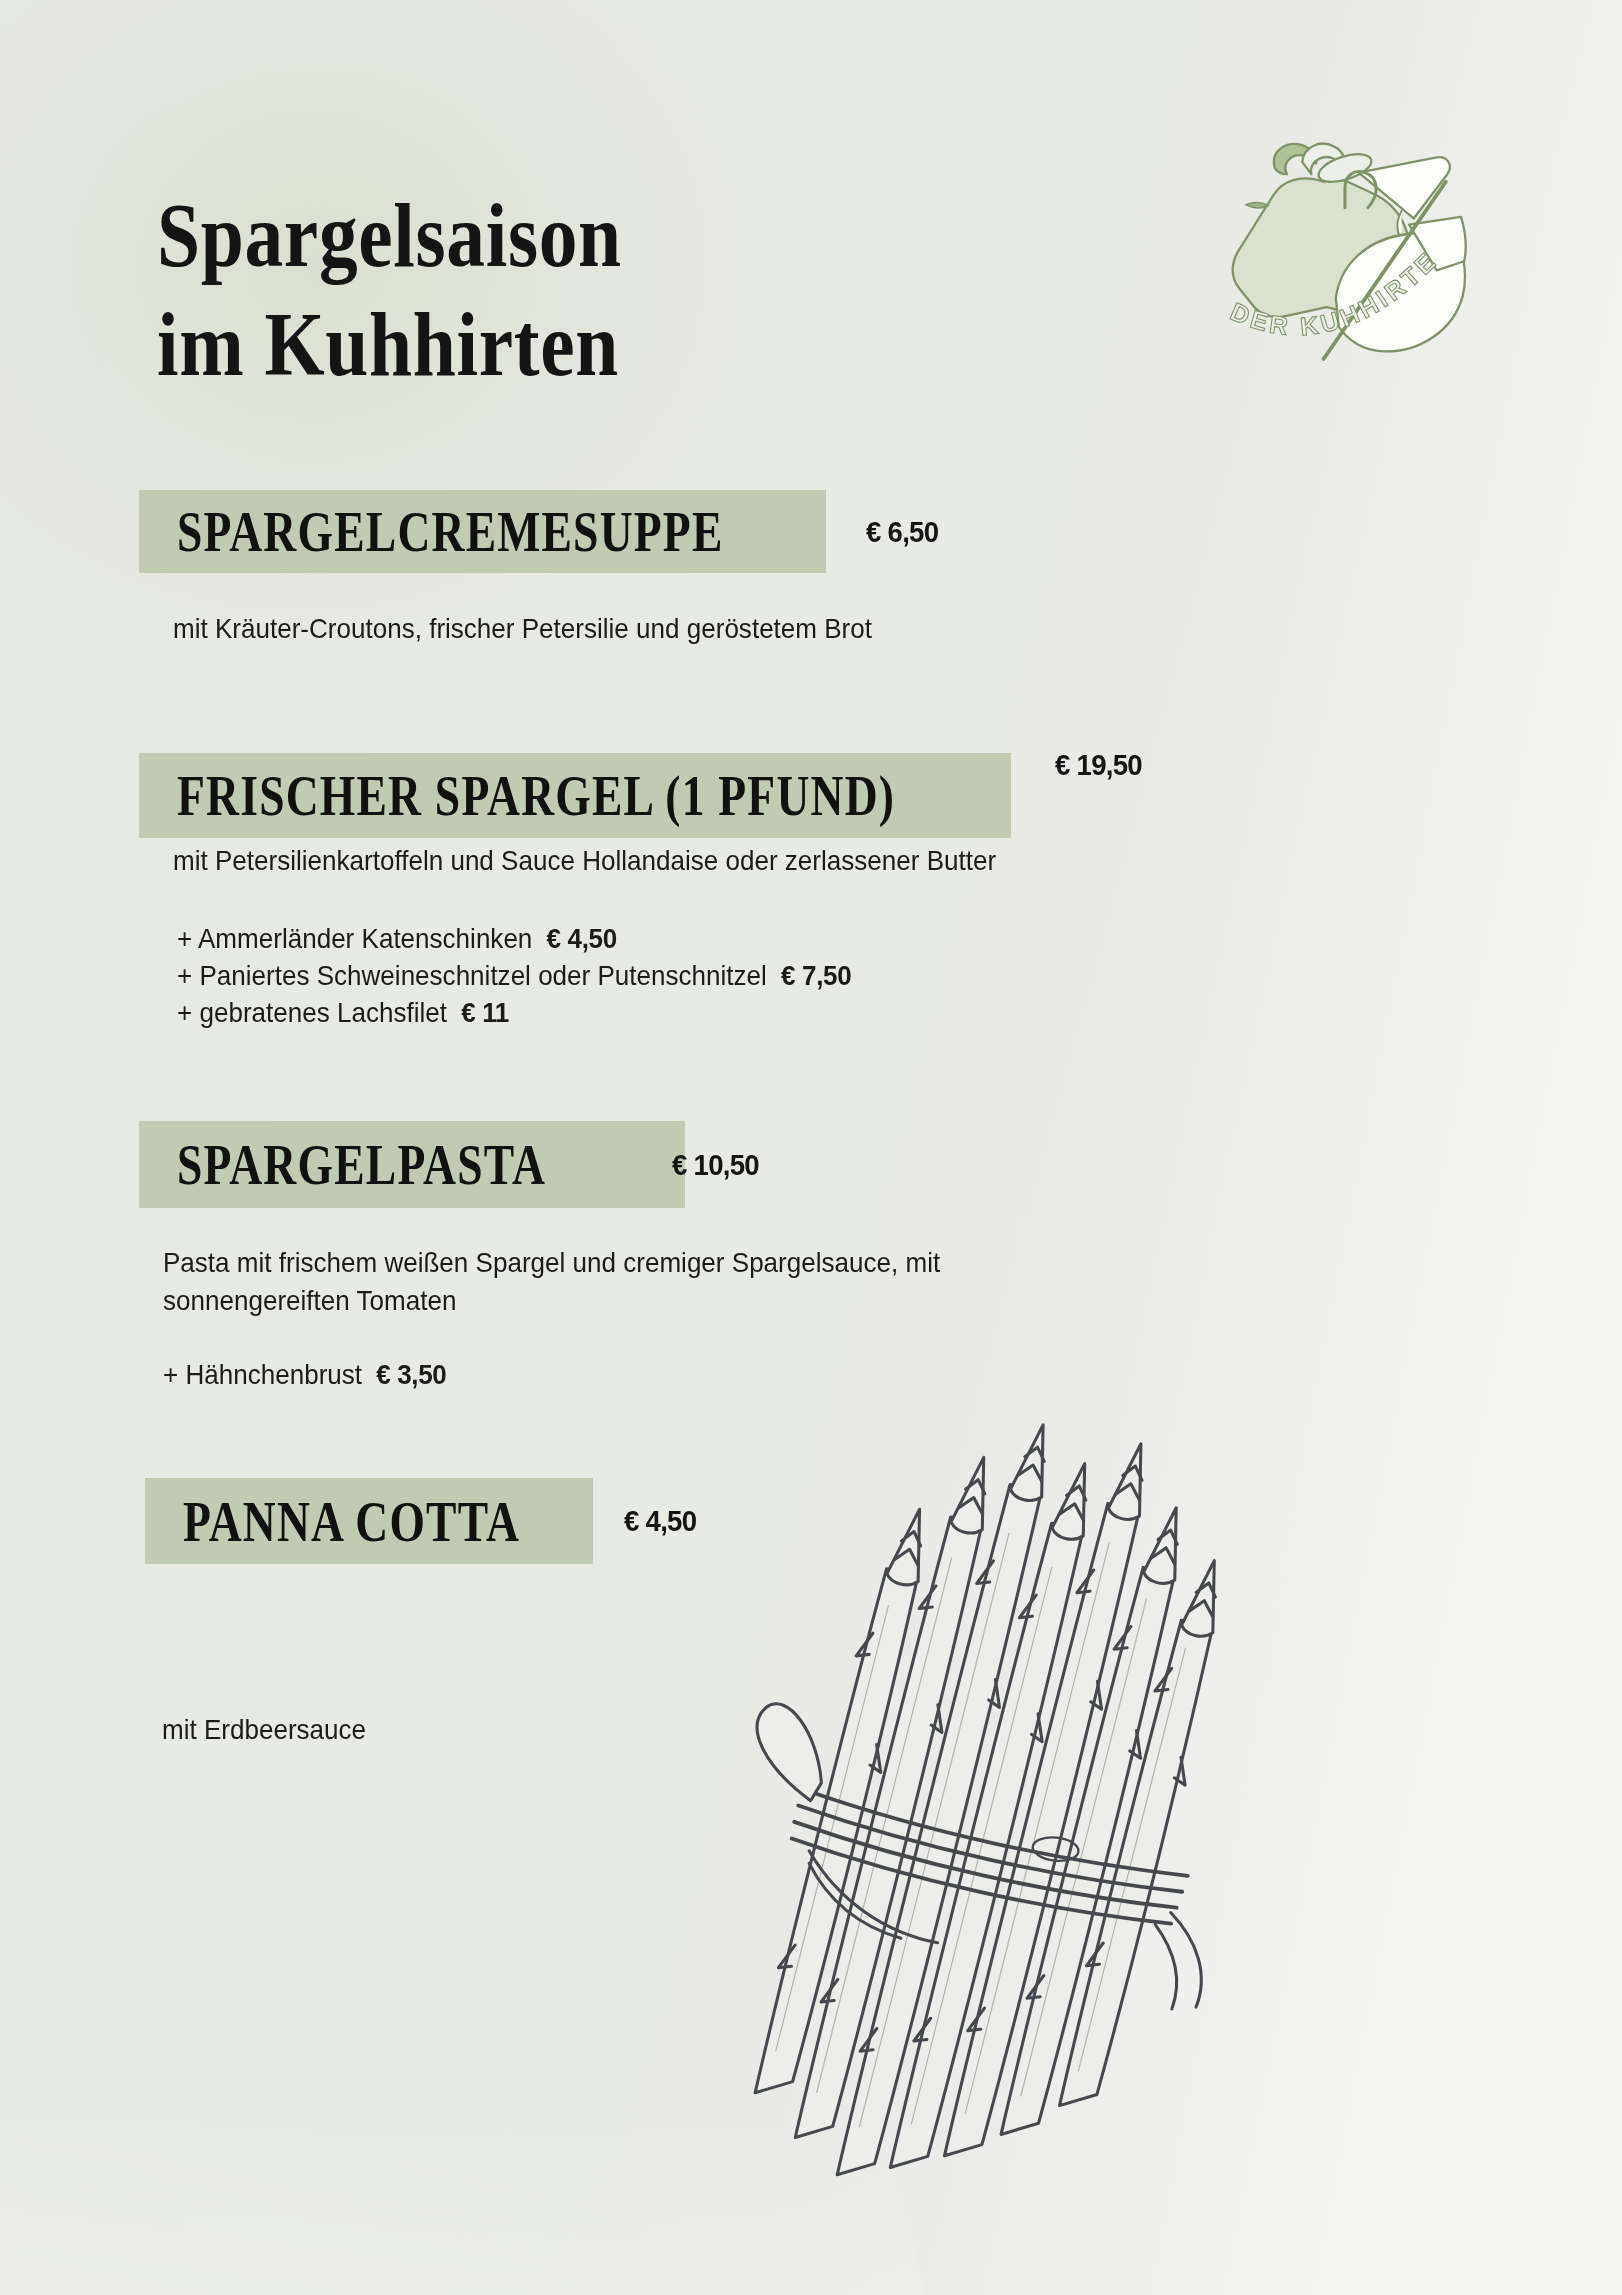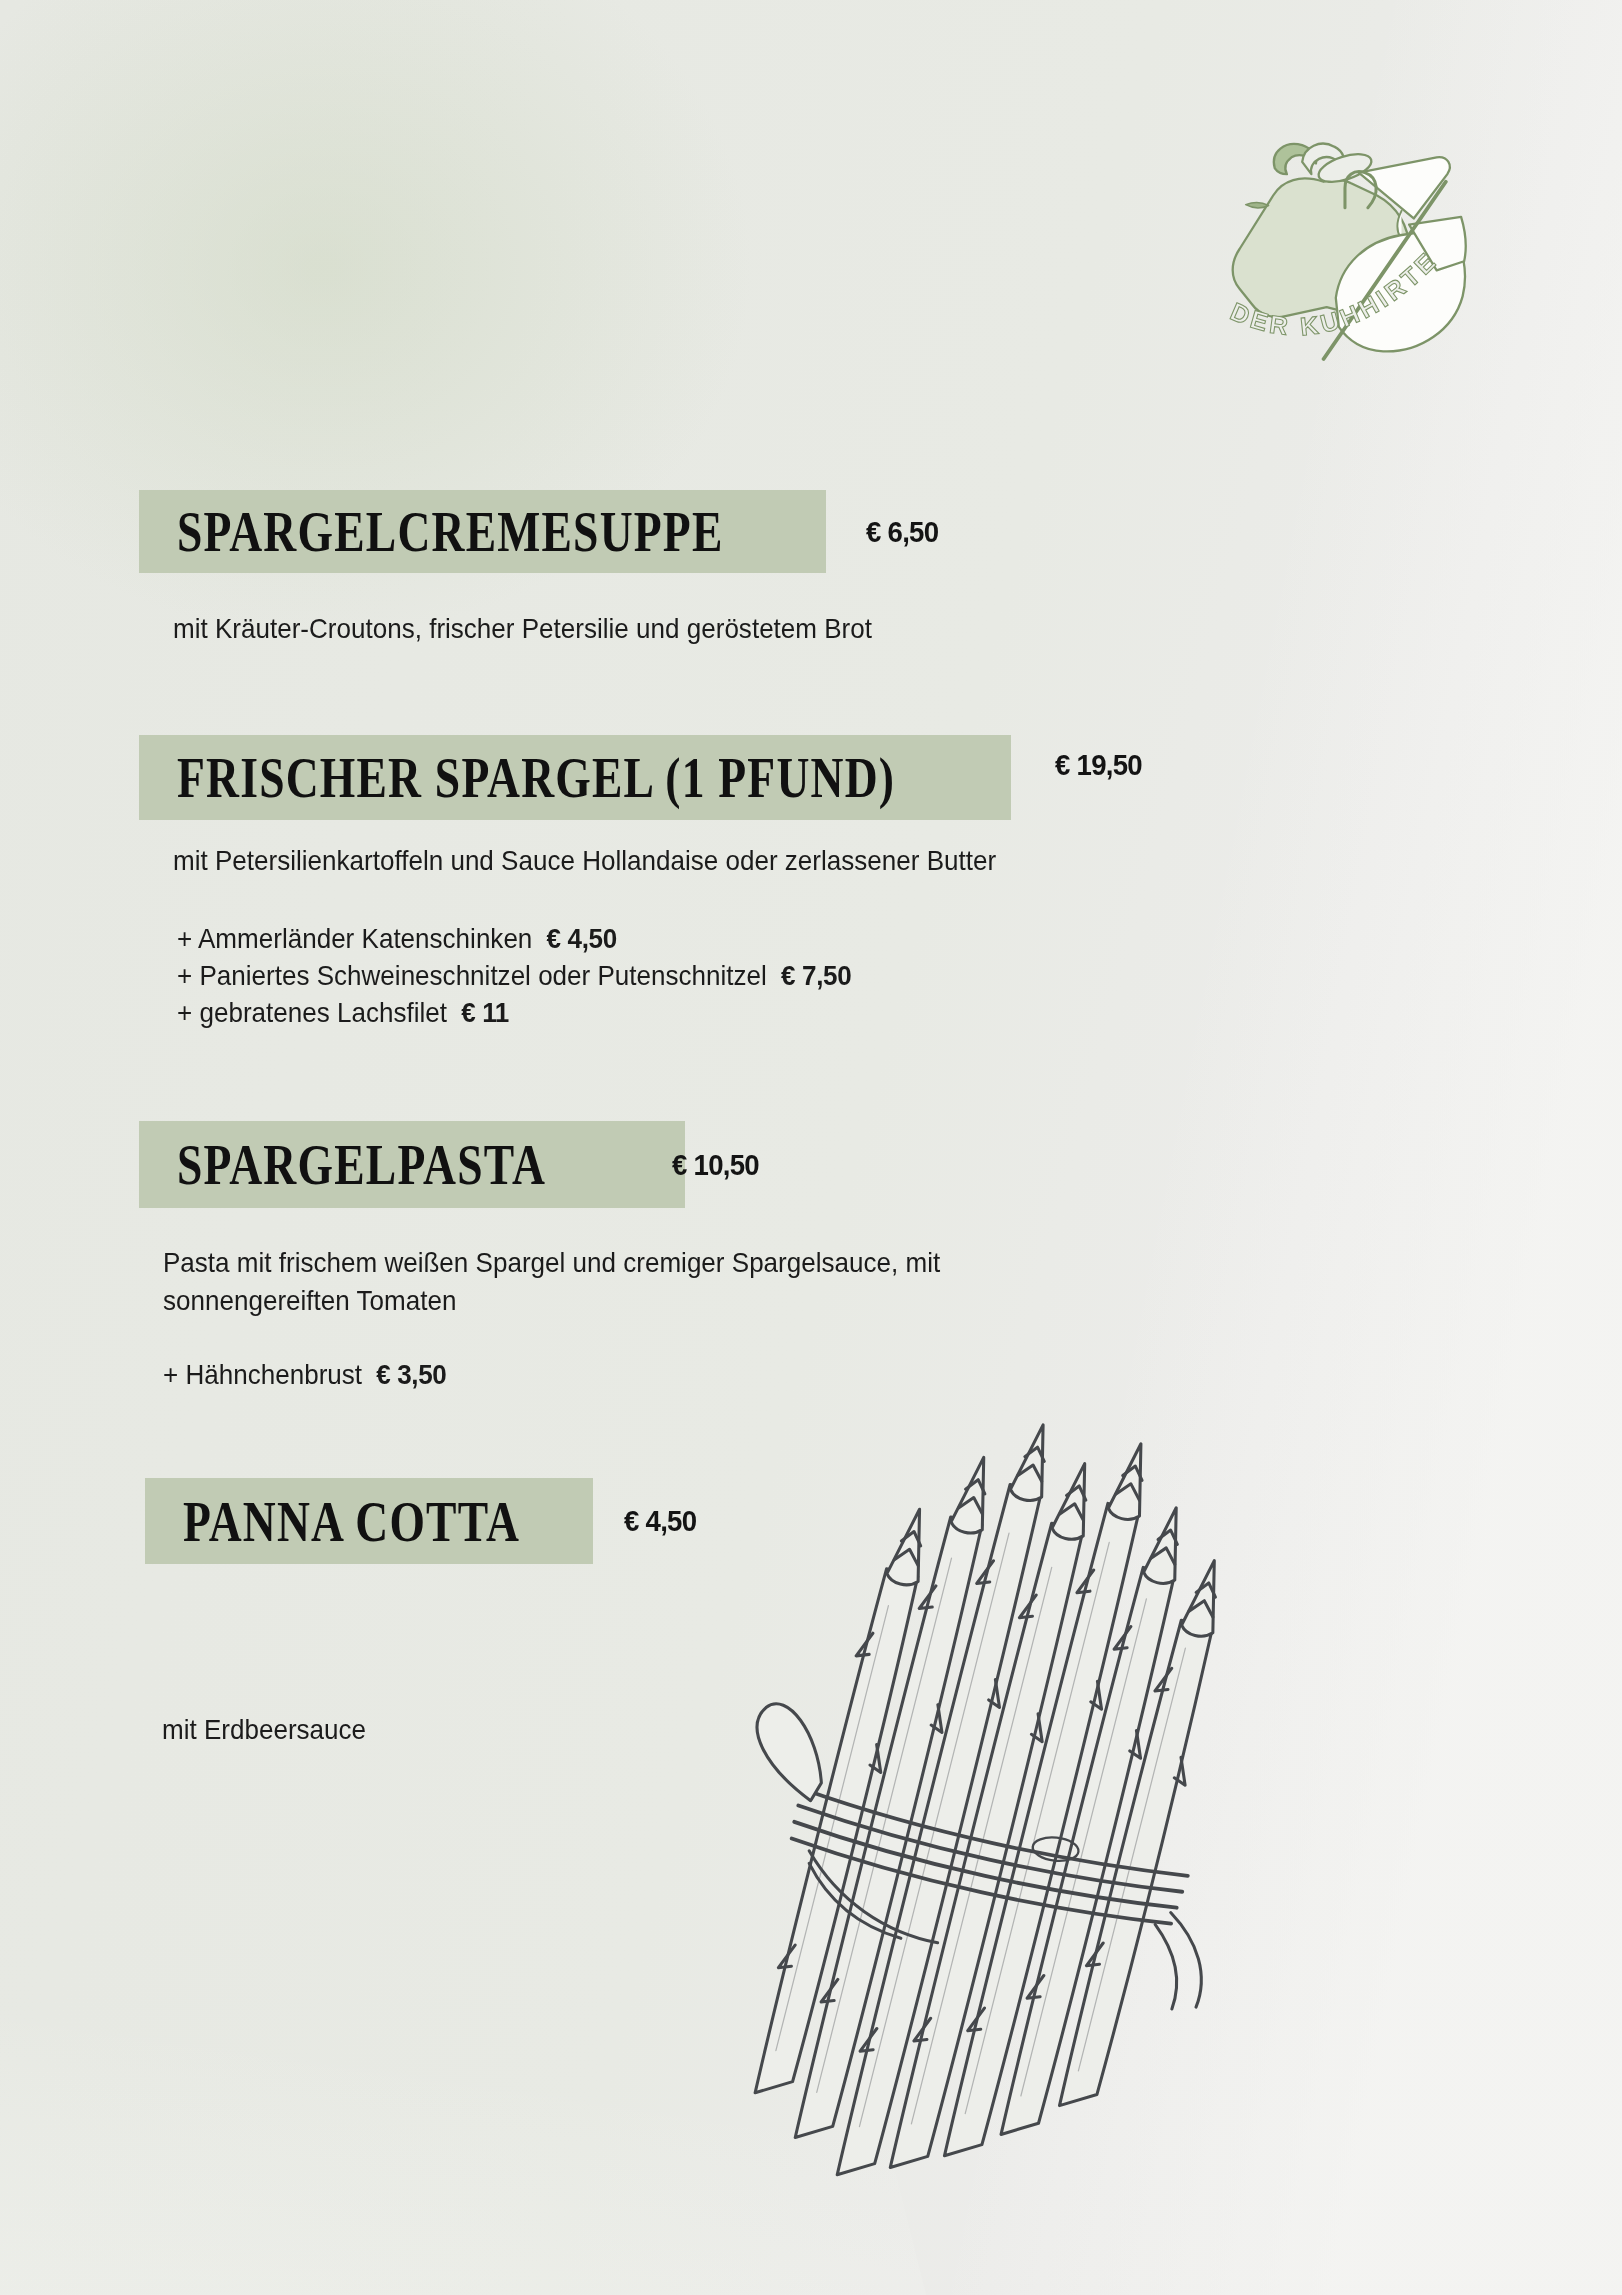--- a/index.html
+++ b/index.html
@@ -44,20 +44,24 @@
 </style>
 </head>
 <body>
 
 <div class="page">
 
   <div class="bg-blob-a"></div>
   <div class="bg-blob-b"></div>
   <div class="bg-blob-c"></div>
 
+  <h1 class="title">
+    <span class="line">Spargelsaison</span>
+    <span class="line">im Kuhhirten</span>
+  </h1>
 
   <svg class="logo" viewBox="0 0 360 300">
     <g stroke="#7d9468" stroke-width="3" stroke-linejoin="round" stroke-linecap="round">
 
       <path fill="#dae1cf" d="M150,62 C120,52 96,60 84,80 L40,150 C28,168 28,188 40,202 L56,222 C66,236 84,242 100,238
            L154,226 L200,238 C220,244 240,238 252,222 L262,204 L262,150 C262,120 246,94 220,80 L186,64 C174,58 162,58 150,62 Z"></path>
 
       <path fill="#aec29a" d="M86,44 C80,22 100,8 122,14 C134,18 142,28 140,38 C132,28 118,24 108,30 C100,36 98,44 102,52 C96,52 90,50 86,44 Z"></path>
 
       <path fill="#eceee9" d="M122,36 C124,16 146,6 164,16 C176,22 180,34 174,44 C170,32 156,26 144,32 C136,36 132,44 134,52 Z"></path>
@@ -92,21 +96,21 @@
     </div>
     <div class="price" style="left:866px;top:490px;height:83px;">
       <span>€ 6,50</span>
     </div>
     <div class="desc" style="left:173px;top:610px;">
       <span>mit Kräuter-Croutons, frischer Petersilie und geröstetem Brot</span>
     </div>
   </section>
 
   <section>
-    <div class="hl" style="left:139px;top:735px;width:872px;height:85px;align-items:center;">
+    <div class="hl" style="left:139px;top:753px;width:872px;height:85px;align-items:center;">
       <h2 class="item-name">FRISCHER SPARGEL (1 PFUND)</h2>
     </div>
     <div class="price" style="left:1055px;top:722px;height:85px;">
       <span>€ 19,50</span>
     </div>
     <div class="desc" style="left:173px;top:842px;text-align:right;">
       <span>mit Petersilienkartoffeln und Sauce Hollandaise oder zerlassener Butter</span>
     </div>
     <div class="addons" style="left:177px;top:920px;">
       <div class="addon-row">

